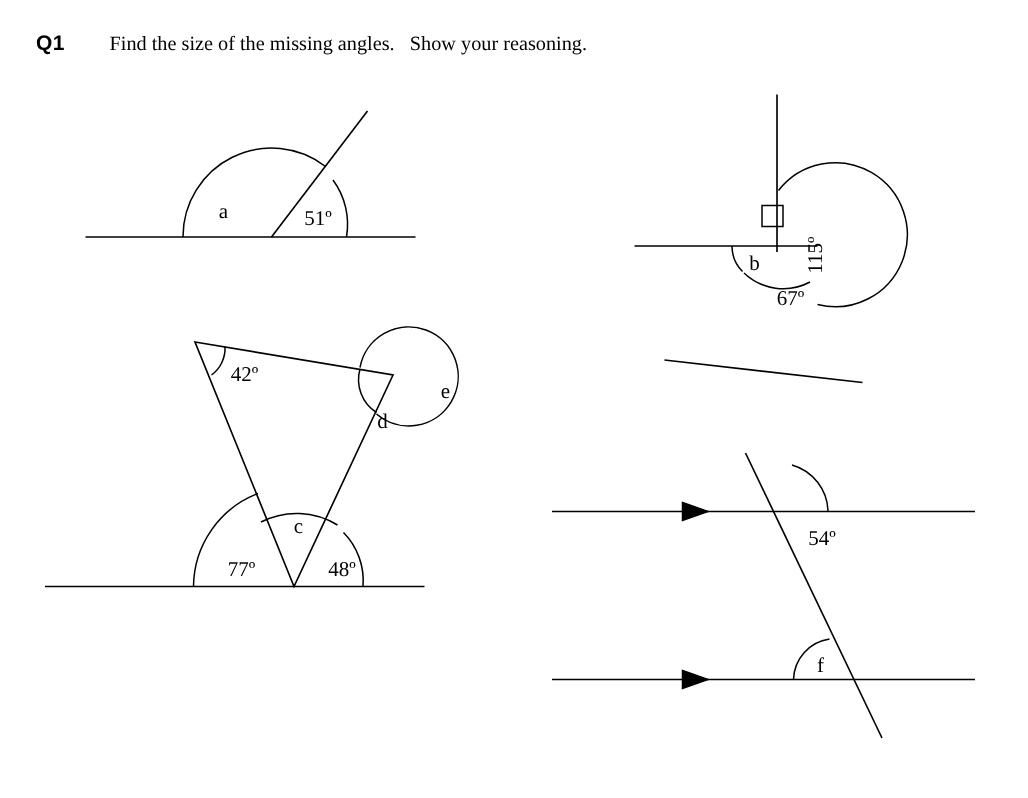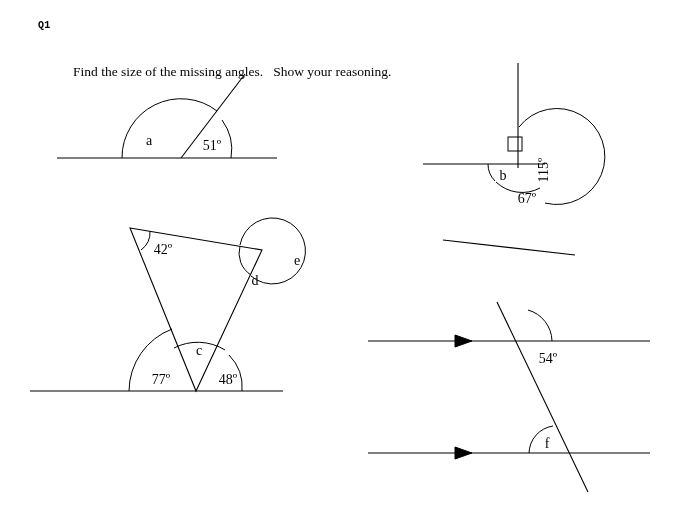--- a/index.html
+++ b/index.html
@@ -15,35 +15,34 @@
     position: relative;
     overflow: hidden;
   }
   #sheet {
     position: relative;
     width: 685px;
     height: 532px;
   }
   .q-label {
     position: absolute;
-    left: 38px;
+    left: 24px;
     top: 20px;
-    font-family: Liberation Mono, monospace;
+    font-family: Liberation Sans, sans-serif;
     font-weight: bold;
-    font-size: 10px;
+    font-size: 14px;
     letter-spacing: 0.2px;
   }
   .q-text {
     position: absolute;
     left: 73px;
     top: 21px;
     font-family: "Liberation Serif", serif;
     font-size: 13.5px;
     white-space: pre;
-    margin-top: 43px;
   }
   svg.figure {
     position: absolute;
     left: 0;
     top: 0;
     width: 685px;
     height: 532px;
   }
   .lbl {
     font-family: "Liberation Serif", serif;

